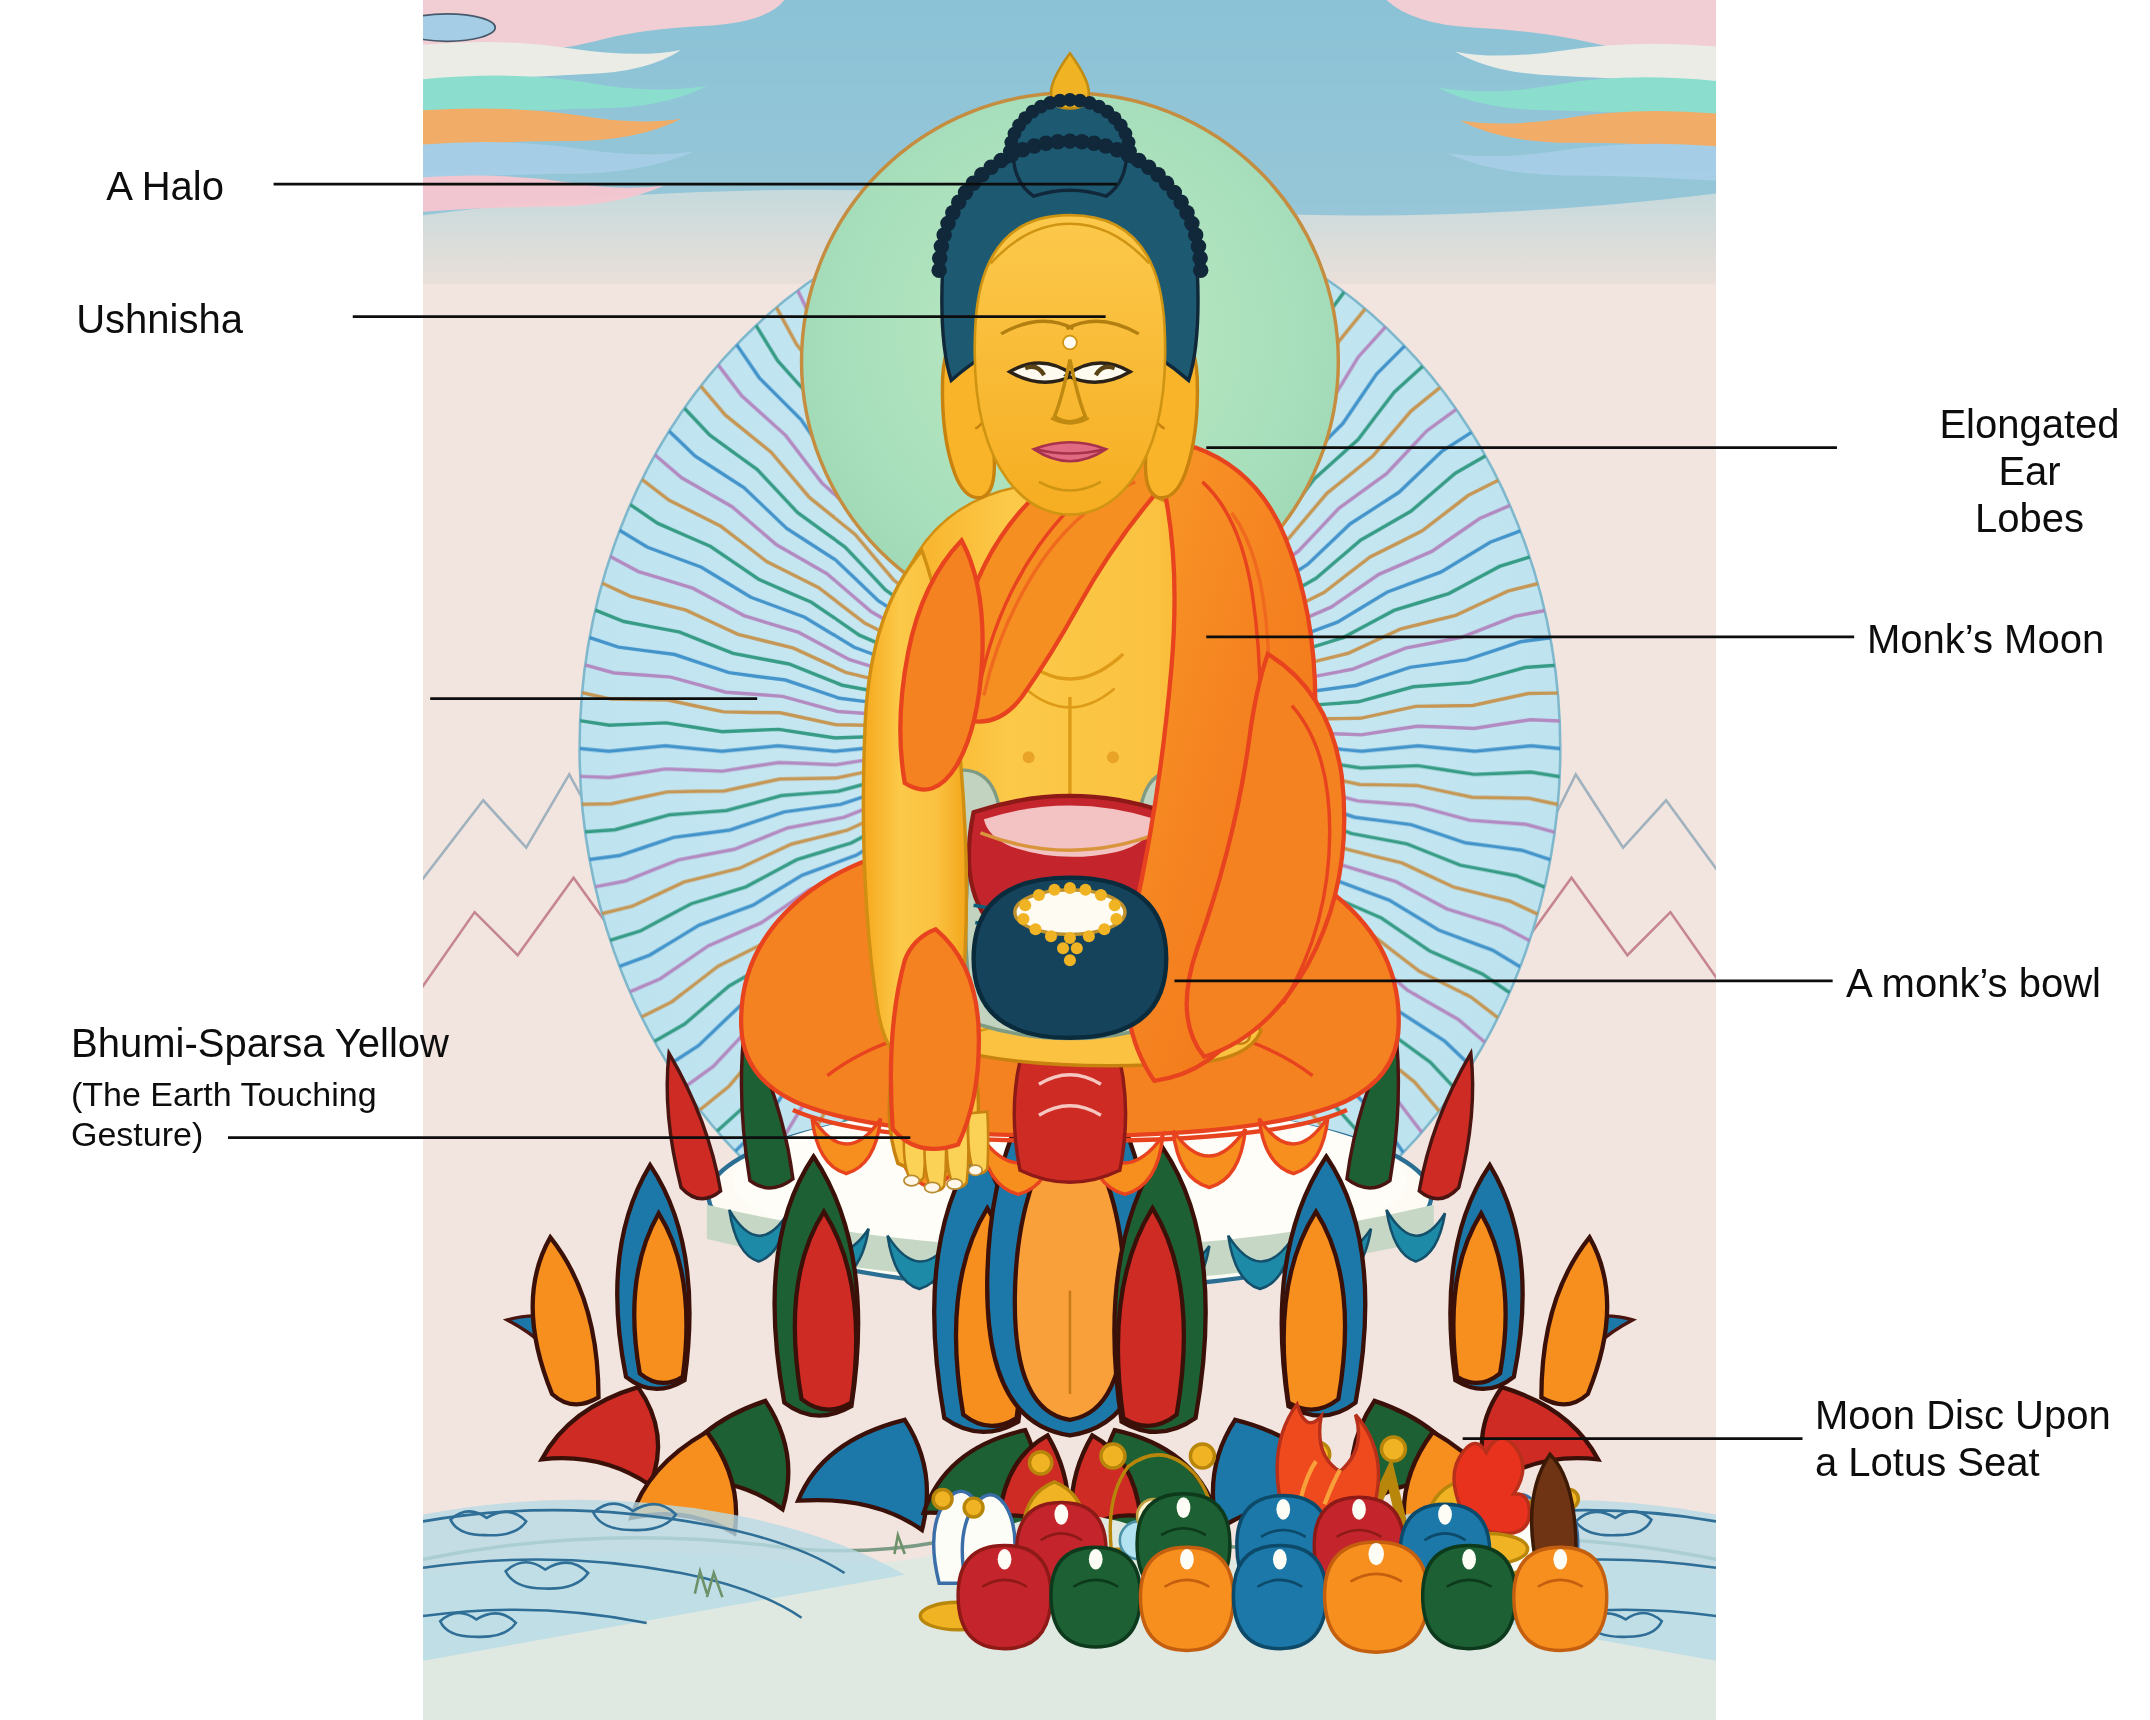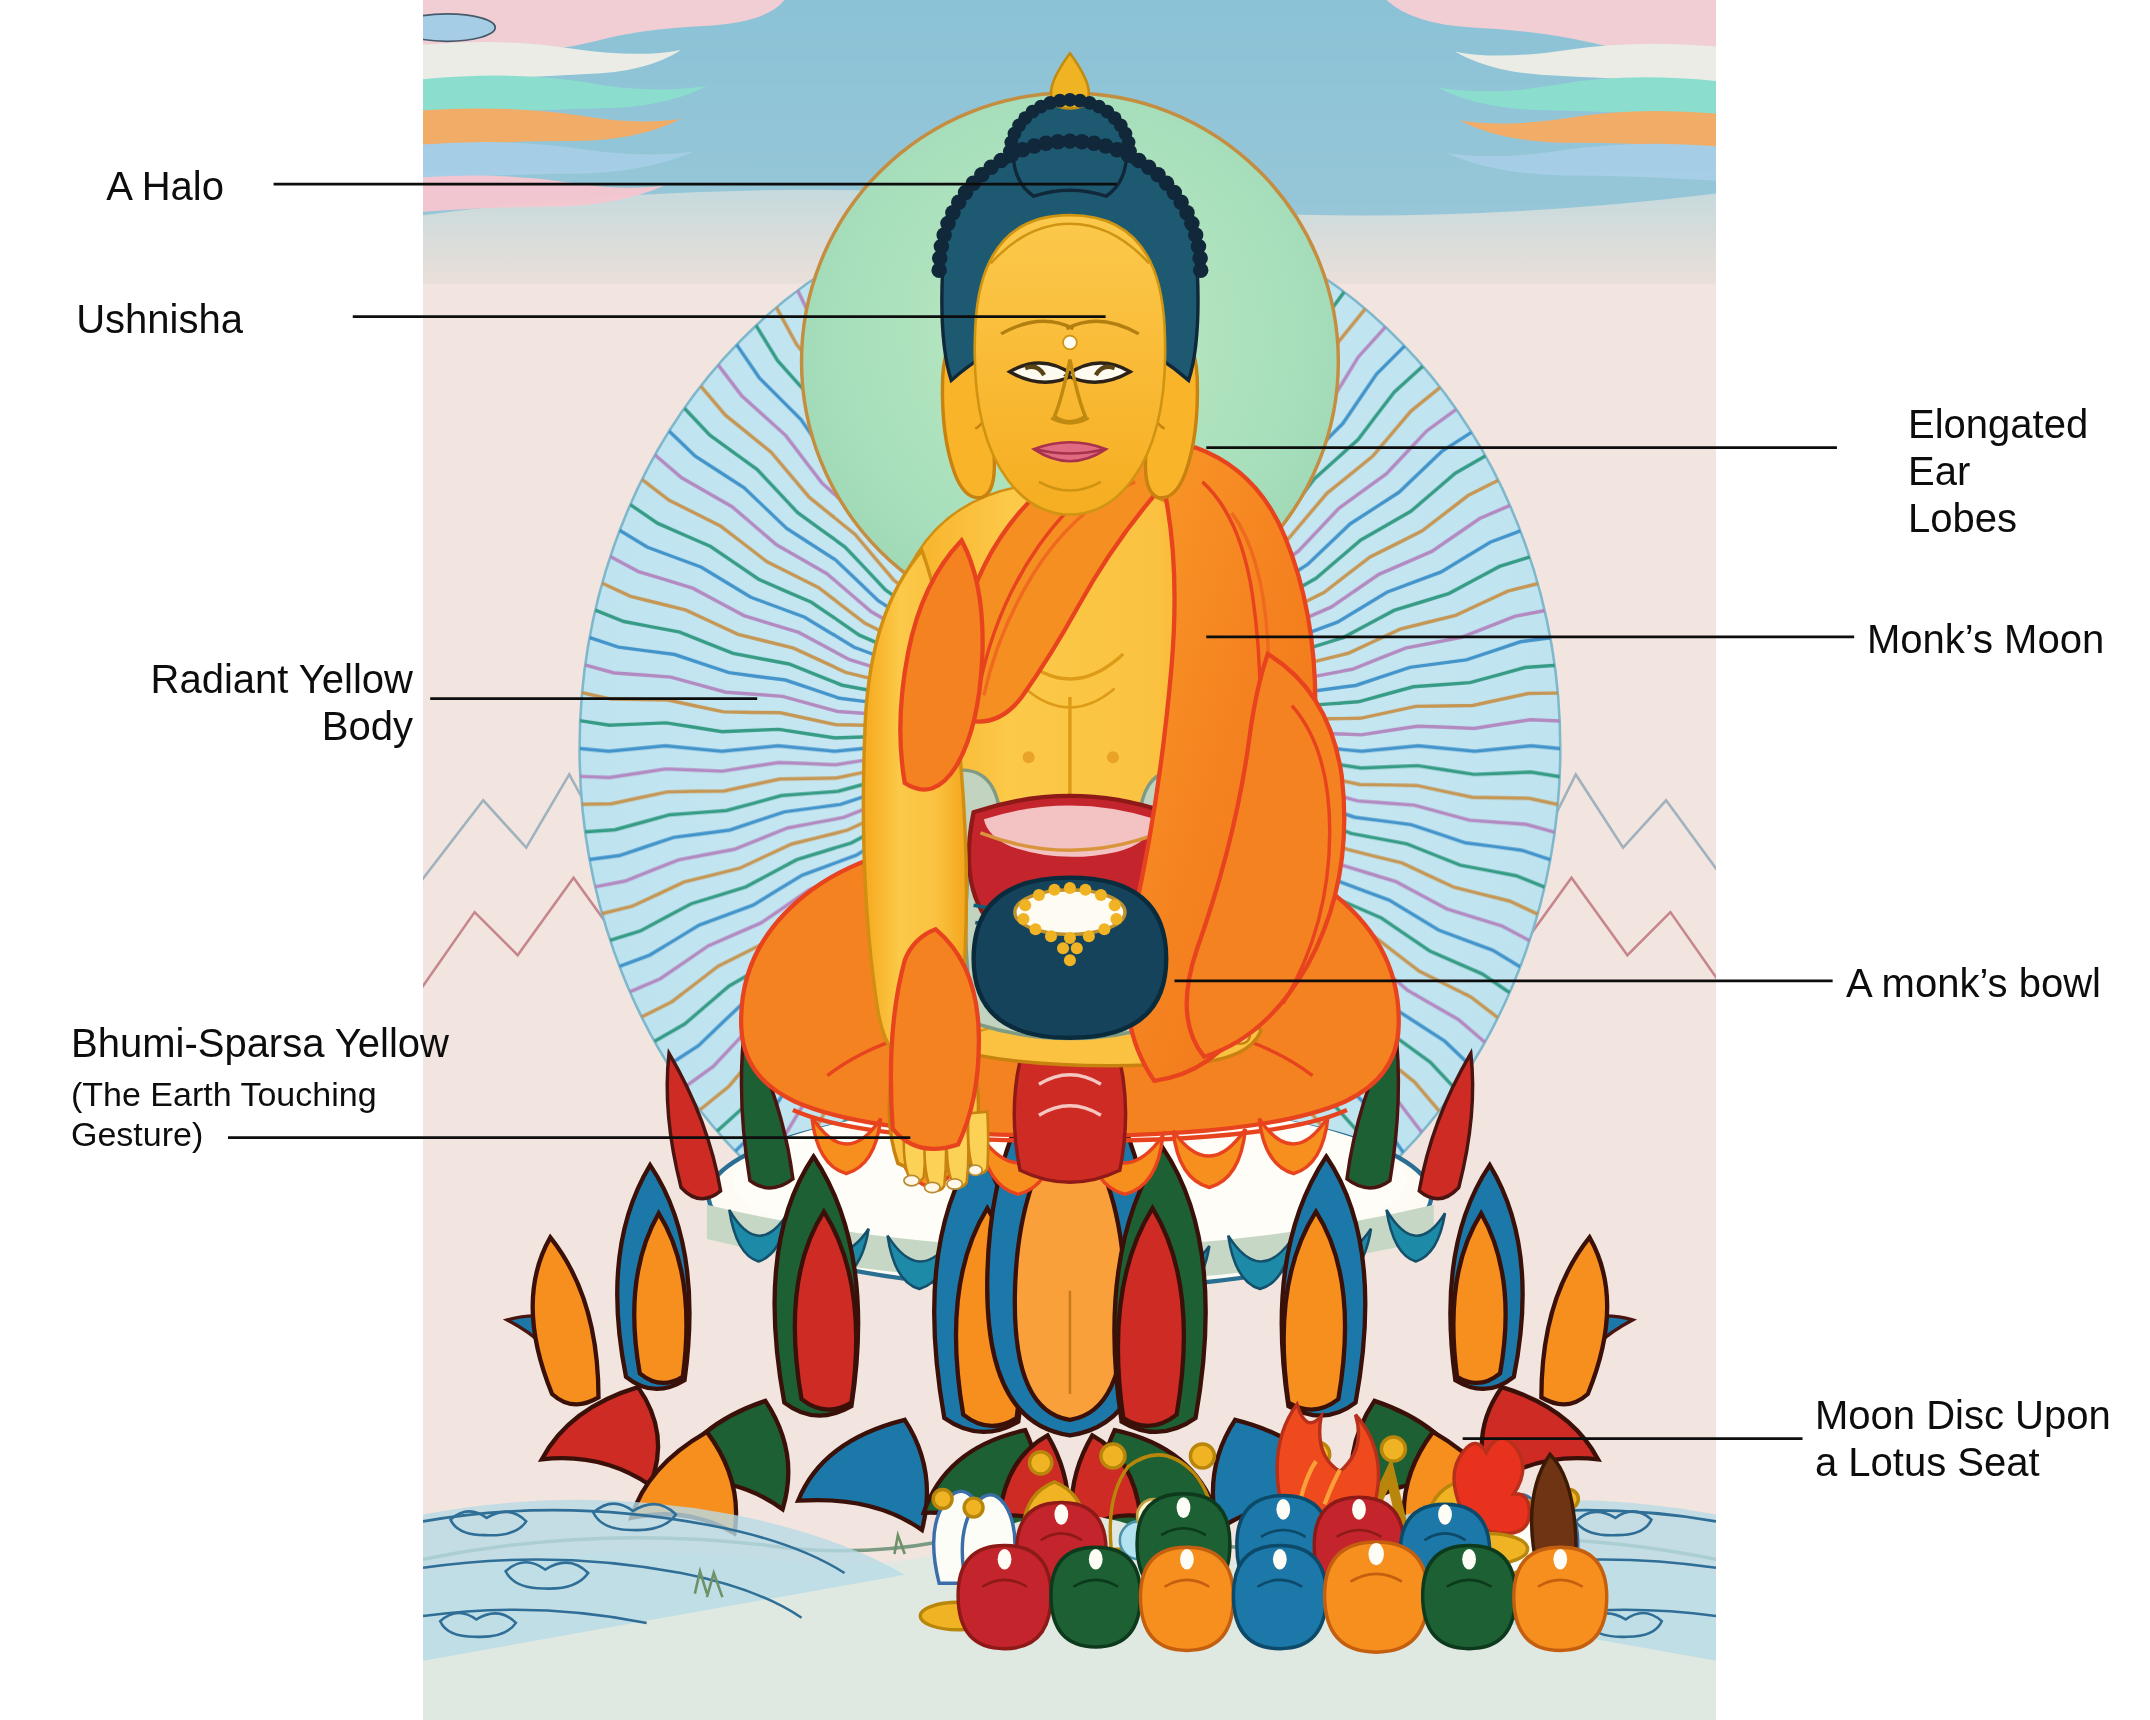--- a/index.html
+++ b/index.html
@@ -684,29 +684,27 @@
         <line x1="1402" y1="740" x2="2155" y2="740"></line>
         <line x1="1365" y1="1140" x2="2130" y2="1140"></line>
         <line x1="1700" y1="1672" x2="2095" y2="1672"></line>
       </g>
     </svg>
 
     <div class="label lbl-lg ta-r" style="right:1927px;top:163px;margin-left:24px;">A Halo</div>
 
     <div class="label lbl-lg ta-r" style="right:1908px;top:296px;">Ushnisha</div>
 
-    <div class="label lbl-lg ta-r" style="right:1738px;top:656px;">Radiant Yellow
-Body</div>
 
     <div class="label lbl-lg ta-l" style="left:71px;top:1020px;">Bhumi-Sparsa Yellow</div>
 
     <div class="label lbl-sm ta-l" style="left:71px;top:1074px;">(The Earth Touching
 Gesture)</div>
 
-    <div class="label lbl-lg ta-l" style="left:1908px;top:401px;">Elongated Ear
+    <div class="label lbl-lg ta-l" style="left:1908px;top:401px;text-align:center;">Elongated Ear
 Lobes</div>
 
     <div class="label lbl-lg ta-l" style="left:1867px;top:616px;">Monk’s Moon</div>
 
     <div class="label lbl-lg ta-l" style="left:1846px;top:960px;">A monk’s bowl</div>
 
     <div class="label lbl-lg ta-l" style="left:1815px;top:1392px;">Moon Disc Upon
 a Lotus Seat</div>
   </div>
 

